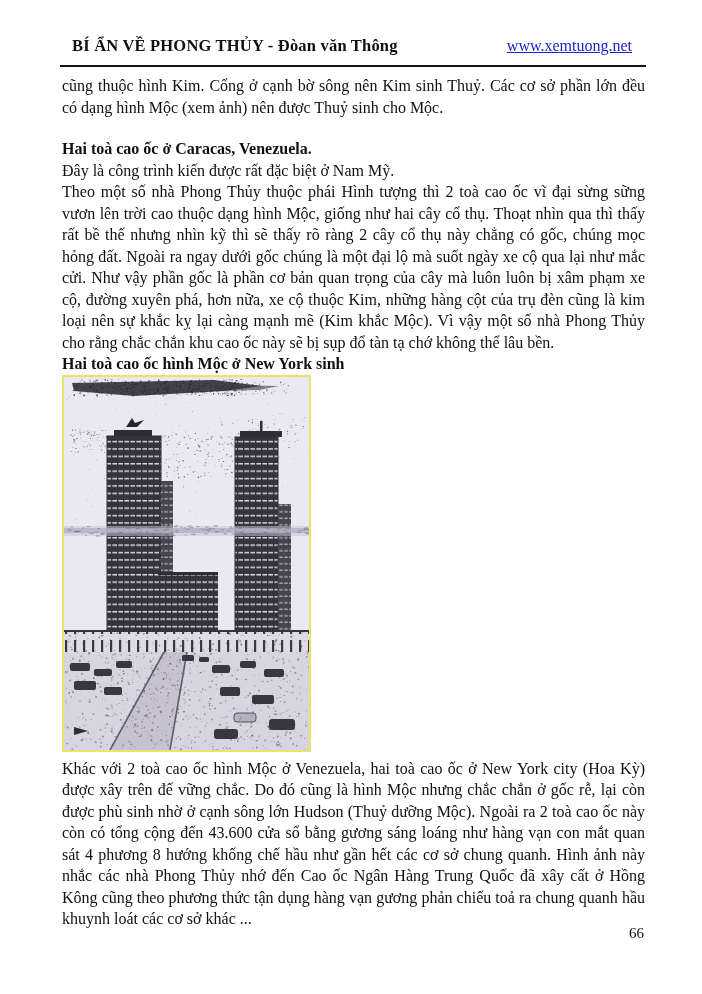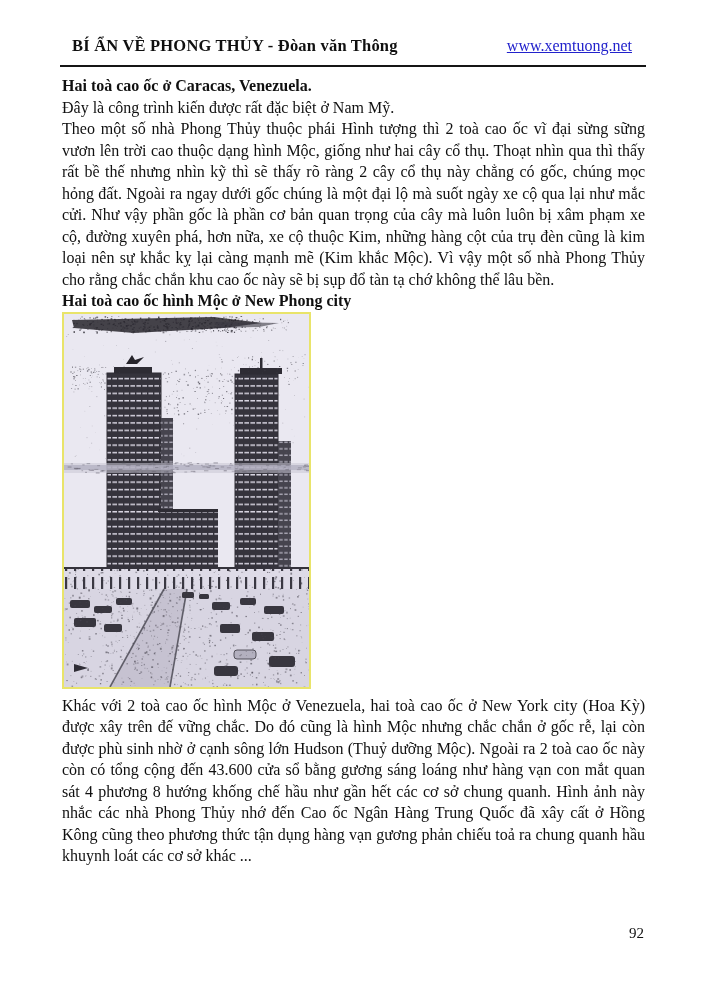--- a/index.html
+++ b/index.html
@@ -21,46 +21,47 @@
     gap:20px;
   }
   .title{font-weight:bold;font-size:16.5px;letter-spacing:.2px;}
   .site-link{color:var(--link-color);font-size:16px;text-decoration:underline;cursor:pointer;font-family:Liberation Serif, serif;}
   .content{
     margin:8px 57px 0 62px;font-size:16px;line-height:21.5px;
     text-align:justify;
   }
   .content p{margin:0;}
   .h{font-size:16px;font-weight:bold;line-height:21.5px;text-align:left;}
-  .h-gap{margin-top:8px;}
+  .h-gap{margin-top:20px;}
   .photo{
     width:249px;height:377px;margin:0;border:2px solid var(--photo-border);
     background:var(--photo-bg);overflow:hidden;
   }
   .photo svg{display:block;}
   .after-photo{margin-top:6px !important;}
   .pageno{position:absolute;top:925px;right:58px;font-size:15px;}
 </style>
 </head>
 <body>
 
 <div class="page">
 
   <div class="header">
     <span class="title">BÍ ẨN VỀ PHONG THỦY  - Đòan văn Thông</span>
     <a class="site-link" href="#">www.xemtuong.net</a>
   </div>
 
   <div class="content">
+    <p>cũng thuộc hình Kim. Cổng ở cạnh bờ sông nên Kim sinh Thuỷ. Các cơ sở phần lớn đều có dạng hình Mộc (xem ảnh) nên được Thuỷ sinh cho Mộc.</p>
 
     <h2 class="h h-gap">Hai toà cao ốc ở Caracas, Venezuela.</h2>
     <p>Đây là công trình kiến được rất đặc biệt ở Nam Mỹ.</p>
     <p>Theo một số nhà Phong Thủy thuộc phái Hình tượng thì 2 toà cao ốc vĩ đại sừng sững vươn lên trời cao thuộc dạng hình Mộc, giống như hai cây cổ thụ. Thoạt nhìn qua thì thấy rất bề thế nhưng nhìn kỹ thì sẽ thấy rõ ràng 2 cây cổ thụ này chẳng có gốc, chúng mọc hỏng đất. Ngoài ra ngay dưới gốc chúng là một đại lộ mà suốt ngày xe cộ qua lại như mắc cửi. Như vậy phần gốc là phần cơ bản quan trọng của cây mà luôn luôn bị xâm phạm xe cộ, đường xuyên phá, hơn nữa, xe cộ thuộc Kim, những hàng cột của trụ đèn cũng là kim loại nên sự khắc kỵ lại càng mạnh mẽ (Kim khắc Mộc). Vì vậy một số nhà Phong Thủy cho rằng chắc chắn khu cao ốc này sẽ bị sụp đổ tàn tạ chớ không thể lâu bền.</p>
 
-    <h2 class="h">Hai toà cao ốc hình Mộc ở New Phong city</h2>
+    <h2 class="h">Hai toà cao ốc hình Mộc ở New York sinh</h2>
 
     <figure class="photo">
       <svg id="photo-svg" width="245" height="373" viewBox="0 0 245 373" xmlns="http://www.w3.org/2000/svg">
         <defs>
           <pattern id="floorsA" width="6" height="7.4" patternUnits="userSpaceOnUse">
             <rect width="6" height="7.4" fill="#35333c"></rect>
             <rect x="0.4" y="4.6" width="4.6" height="1.5" fill="#d8d5e1"></rect>
           </pattern>
           <pattern id="floorsB" width="5" height="6.5" patternUnits="userSpaceOnUse">
             <rect width="5" height="6.5" fill="#46444e"></rect>
@@ -1996,14 +1997,14 @@
             <rect x="96.5" y="288.3" width="0.6" height="0.8" fill="#57545f" opacity="0.53"></rect>
             <rect x="82.6" y="315.8" width="1.0" height="1.0" fill="#57545f" opacity="0.44"></rect>
             <rect x="118.6" y="292.2" width="0.6" height="0.3" fill="#57545f" opacity="0.35"></rect>
           </g>
       </svg>
     </figure>
 
     <p class="after-photo">Khác với 2 toà cao ốc hình Mộc ở Venezuela, hai toà cao ốc ở New York city (Hoa Kỳ) được xây trên đế vững chắc. Do đó cũng là hình Mộc nhưng chắc chắn ở gốc rễ, lại còn được phù sinh nhờ ở cạnh sông lớn Hudson (Thuỷ dưỡng Mộc). Ngoài ra 2 toà cao ốc này còn có tổng cộng đến 43.600 cửa sổ bằng gương sáng loáng như hàng vạn con mắt quan sát 4 phương 8 hướng khống chế hầu như gần hết các cơ sở chung quanh. Hình ảnh này nhắc các nhà Phong Thủy nhớ đến Cao ốc Ngân Hàng Trung Quốc đã xây cất ở Hồng Kông cũng theo phương thức tận dụng hàng vạn gương phản chiếu toả ra chung quanh hầu khuynh loát các cơ sở khác ...</p>
   </div>
 
-  <div class="pageno">92</div>
+  <div class="pageno">66</div>
 </div>
 
 </body></html>

